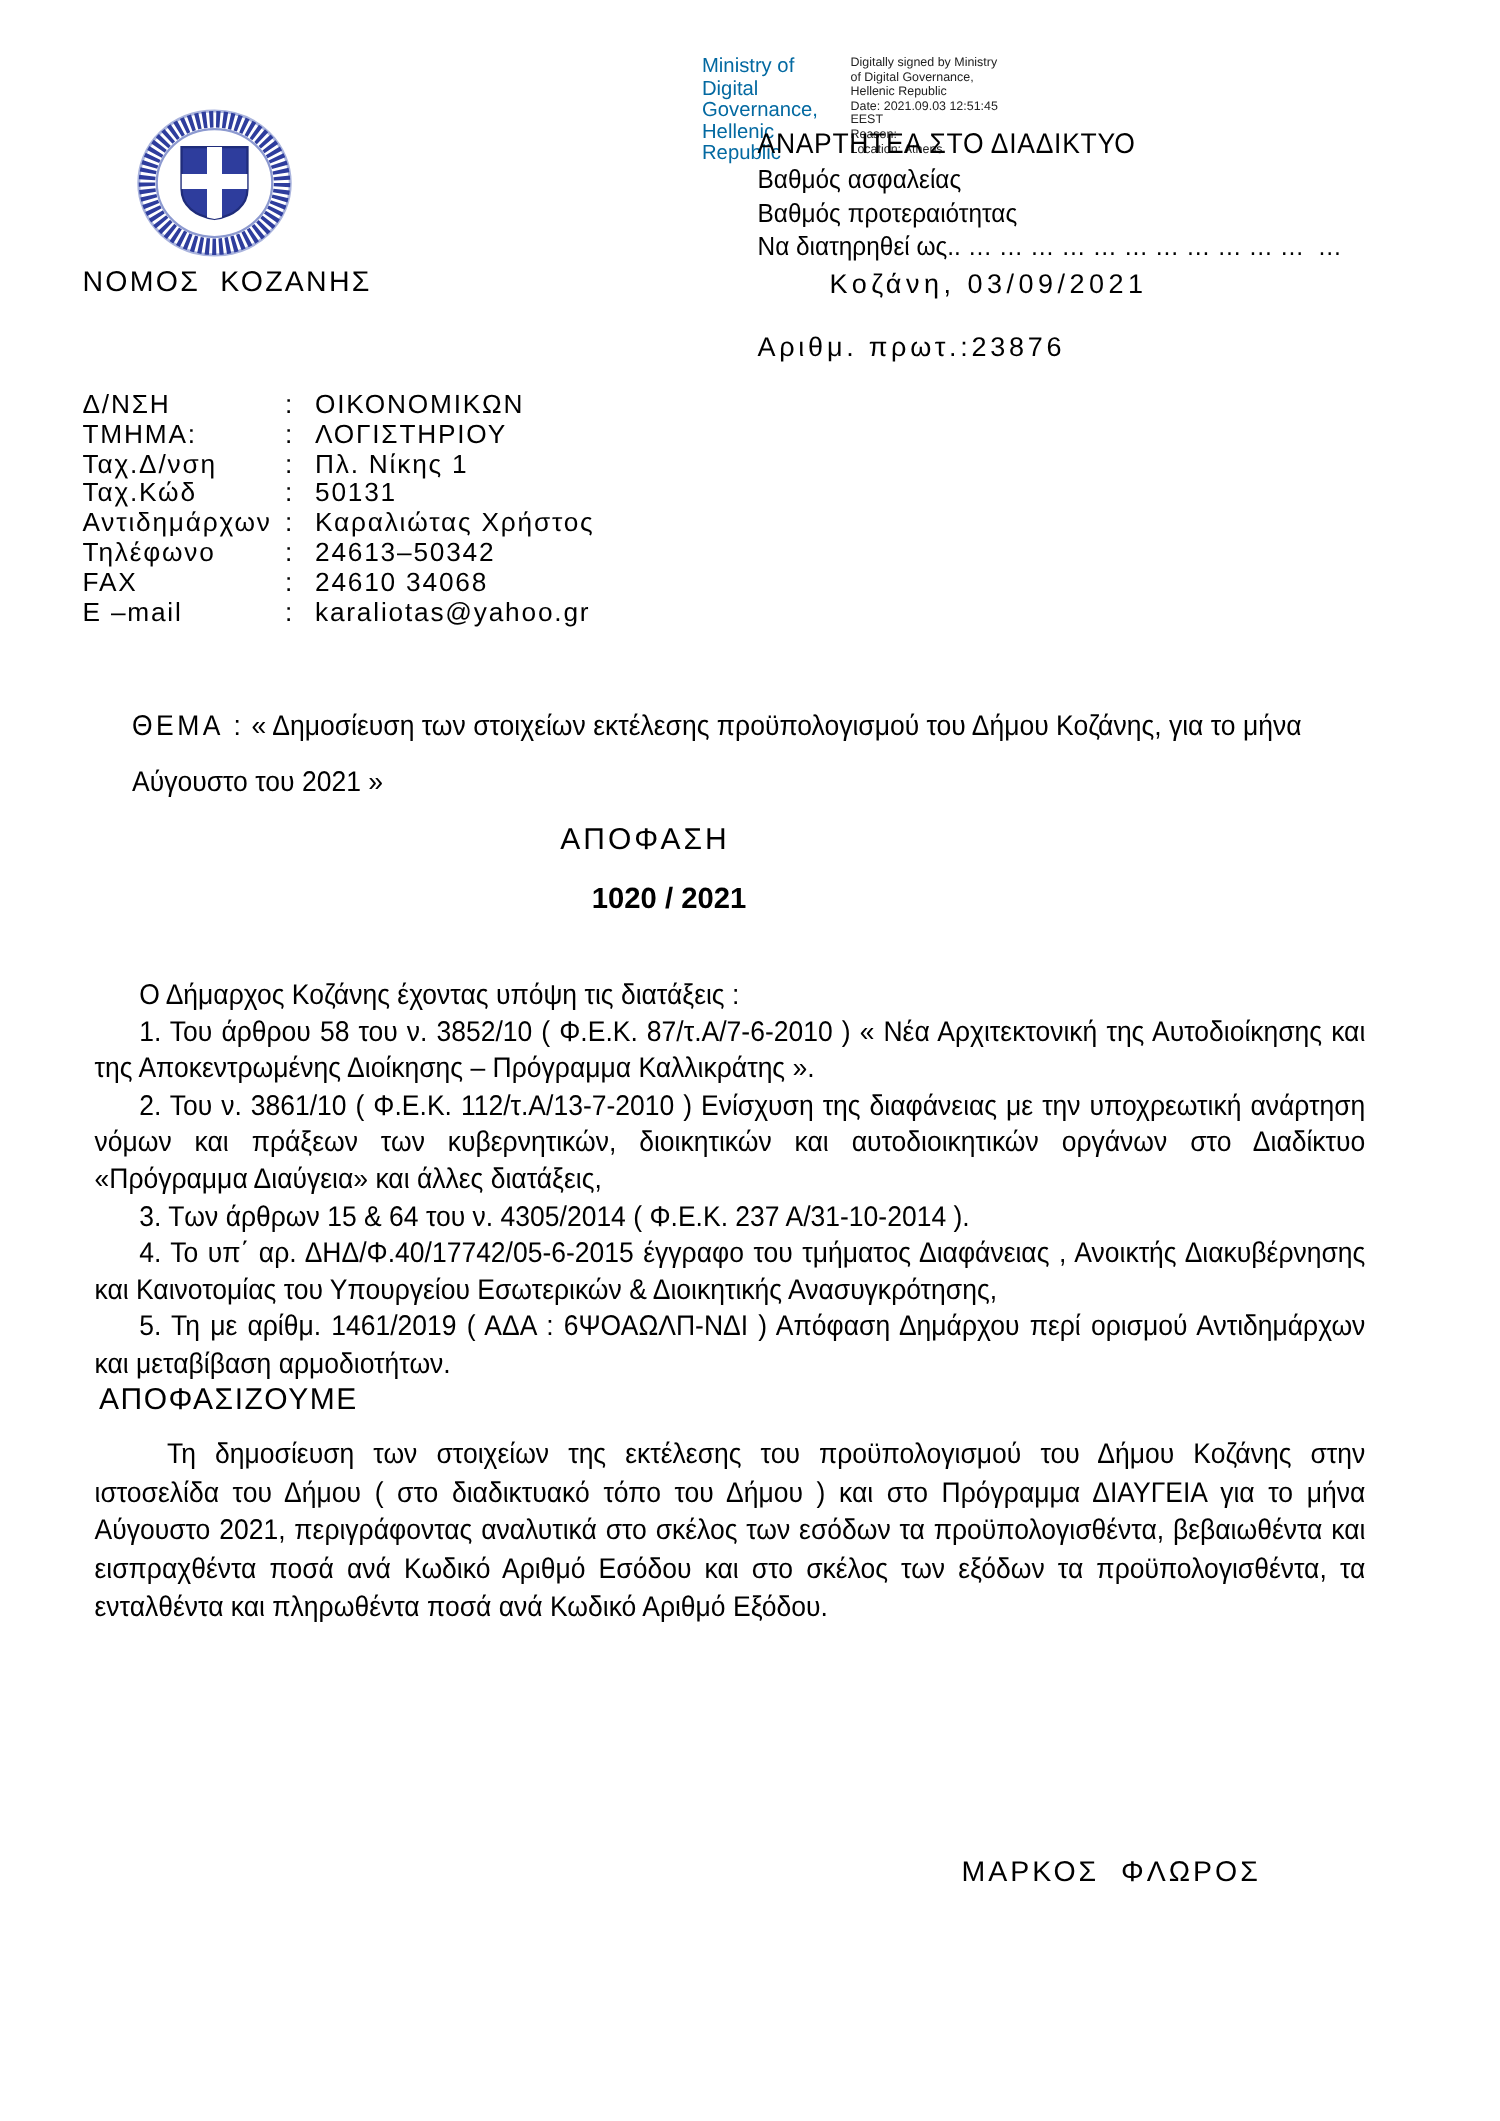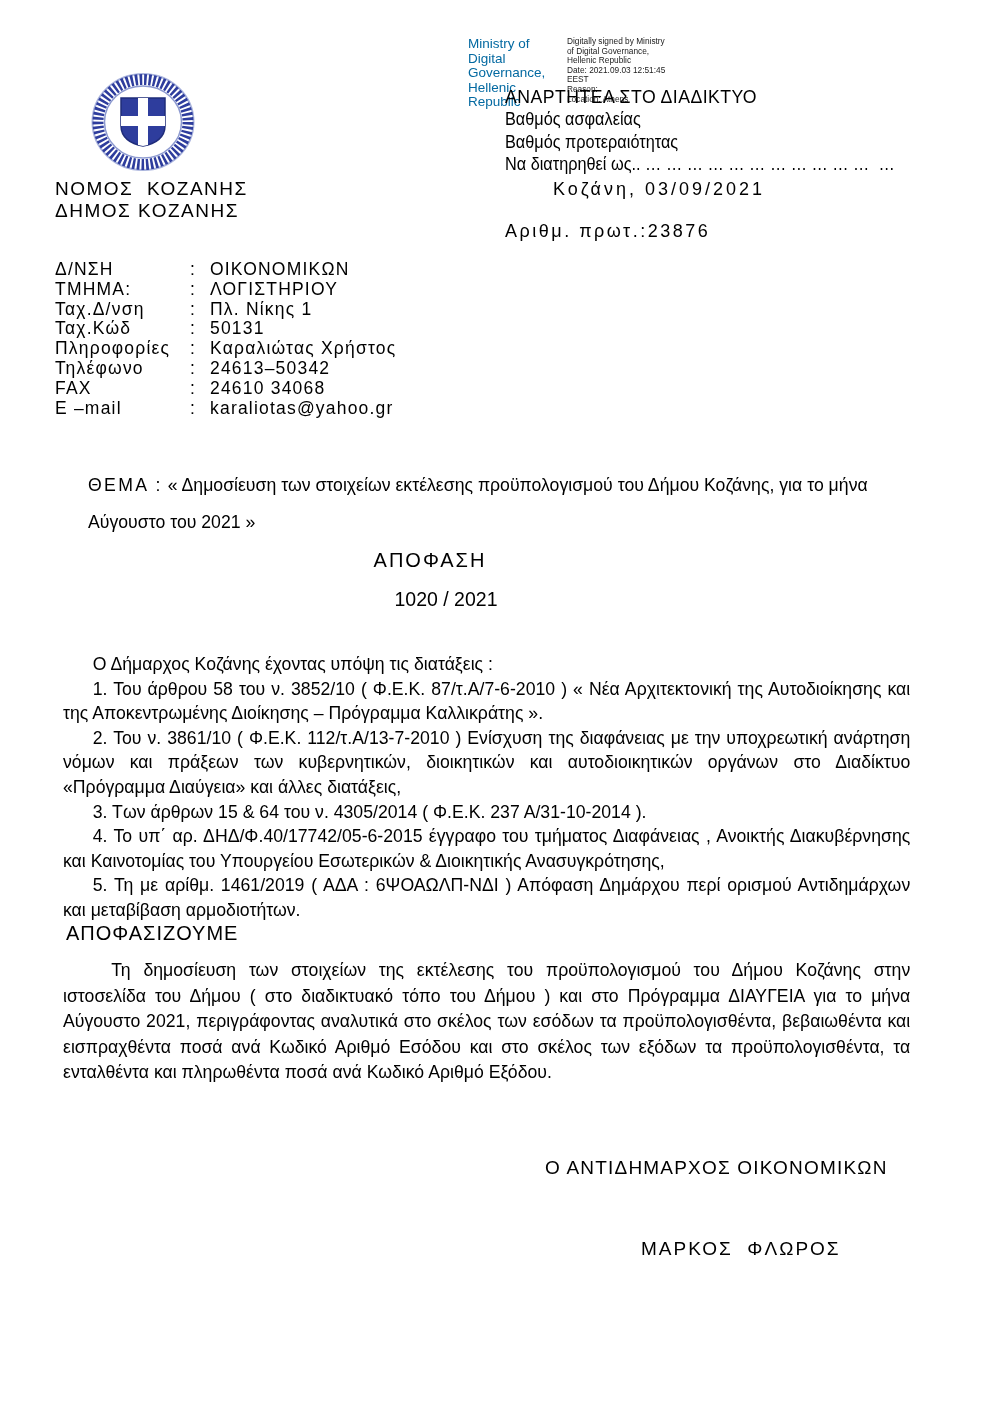--- a/index.html
+++ b/index.html
@@ -36,21 +36,21 @@
   .clabel{width:135px;letter-spacing:1.2px;}
   .csep{width:20px;}
   .cvalue{letter-spacing:1.2px;}
 
   
   .subject{left:88px;top:466px;width:900px;font-size:19px;line-height:37px;}
   .subject .lbl{letter-spacing:2.5px;}
 
   
   .dec-head{left:0;top:549px;width:860px;text-align:center;font-size:20px;letter-spacing:2px;}
-  .dec-num{left:0;top:588px;width:892px;text-align:center;font-size:19.5px;}
+  .dec-num{left:0;top:588px;width:892px;text-align:center;font-size:19.5px;font-weight:bold;}
 
   
   .preamble{left:63px;top:652px;width:911px;font-size:19px;line-height:24.6px;text-align:justify;}
   .preamble p{margin:0;text-indent:32px;}
 
   .op-head{left:66px;top:922px;width:847px;text-align:left;font-size:20px;letter-spacing:1px;}
   .operative{left:63px;top:957px;width:911px;font-size:19px;line-height:25.6px;text-align:justify;}
   .operative p{margin:0;text-indent:52px;}
 
   
@@ -95,21 +95,20 @@
     <div class="l1 pre">ΑΝΑΡΤΗΤΕΑ ΣΤΟ ΔΙΑΔΙΚΤΥΟ</div>
     <div class="pre">Βαθμός ασφαλείας</div>
     <div class="pre">Βαθμός προτεραιότητας</div>
     <div class="pre">Να διατηρηθεί ως.. … … … … … … … … … … …  …</div>
   </div>
   <div class="abs place-date">Κοζάνη, 03/09/2021</div>
   <div class="abs protocol">Αριθμ. πρωτ.:23876</div>
 
   <div class="abs org">
     <div class="pre">ΝΟΜΟΣ  ΚΟΖΑΝΗΣ</div>
-    <div class="pre">ΔΗΜΟΣ ΚΟΖΑΝΗΣ</div>
   </div>
 
   <div class="abs contact">
     <div class="crow">
       <span class="clabel">Δ/ΝΣΗ</span>
       <span class="csep">:</span>
       <span class="cvalue">ΟΙΚΟΝΟΜΙΚΩΝ</span>
     </div>
     <div class="crow">
       <span class="clabel">ΤΜΗΜΑ:</span>
@@ -120,21 +119,21 @@
       <span class="clabel">Ταχ.Δ/νση</span>
       <span class="csep">:</span>
       <span class="cvalue">Πλ. Νίκης 1</span>
     </div>
     <div class="crow">
       <span class="clabel">Ταχ.Κώδ</span>
       <span class="csep">:</span>
       <span class="cvalue">50131</span>
     </div>
     <div class="crow">
-      <span class="clabel">Πληροφορίες</span>
+      <span class="clabel">Αντιδημάρχων</span>
       <span class="csep">:</span>
       <span class="cvalue">Καραλιώτας Χρήστος</span>
     </div>
     <div class="crow">
       <span class="clabel">Τηλέφωνο</span>
       <span class="csep">:</span>
       <span class="cvalue">24613–50342</span>
     </div>
     <div class="crow">
       <span class="clabel">FAX</span>
@@ -163,16 +162,15 @@
     <p>3. Των άρθρων 15 &amp; 64 του ν. 4305/2014 ( Φ.Ε.Κ. 237 Α/31-10-2014 ).</p>
     <p>4. Το υπ΄ αρ. ΔΗΔ/Φ.40/17742/05-6-2015 έγγραφο του τμήματος Διαφάνειας , Ανοικτής Διακυβέρνησης και Καινοτομίας του Υπουργείου Εσωτερικών &amp; Διοικητικής Ανασυγκρότησης,</p>
     <p>5. Τη με αρίθμ. 1461/2019 ( ΑΔΑ : 6ΨΟΑΩΛΠ-ΝΔΙ ) Απόφαση Δημάρχου περί ορισμού Αντιδημάρχων και μεταβίβαση αρμοδιοτήτων.</p>
   </div>
 
   <div class="abs op-head">ΑΠΟΦΑΣΙΖΟΥΜΕ</div>
   <div class="abs operative cond">
     <p>Τη δημοσίευση των στοιχείων της εκτέλεσης του προϋπολογισμού του Δήμου Κοζάνης στην ιστοσελίδα του Δήμου ( στο διαδικτυακό τόπο του Δήμου ) και στο Πρόγραμμα ΔΙΑΥΓΕΙΑ για το μήνα Αύγουστο 2021, περιγράφοντας αναλυτικά στο σκέλος των εσόδων τα προϋπολογισθέντα, βεβαιωθέντα και εισπραχθέντα ποσά ανά Κωδικό Αριθμό Εσόδου και στο σκέλος των εξόδων τα προϋπολογισθέντα, τα ενταλθέντα και πληρωθέντα ποσά ανά Κωδικό Αριθμό Εξόδου.</p>
   </div>
 
-  <div class="abs sgt-title">Ο ΑΝΤΙΔΗΜΑΡΧΟΣ ΟΙΚΟΝΟΜΙΚΩΝ</div>
   <div class="abs sgt-name pre">ΜΑΡΚΟΣ  ΦΛΩΡΟΣ</div>
 
 </div>
 
 </body></html>

